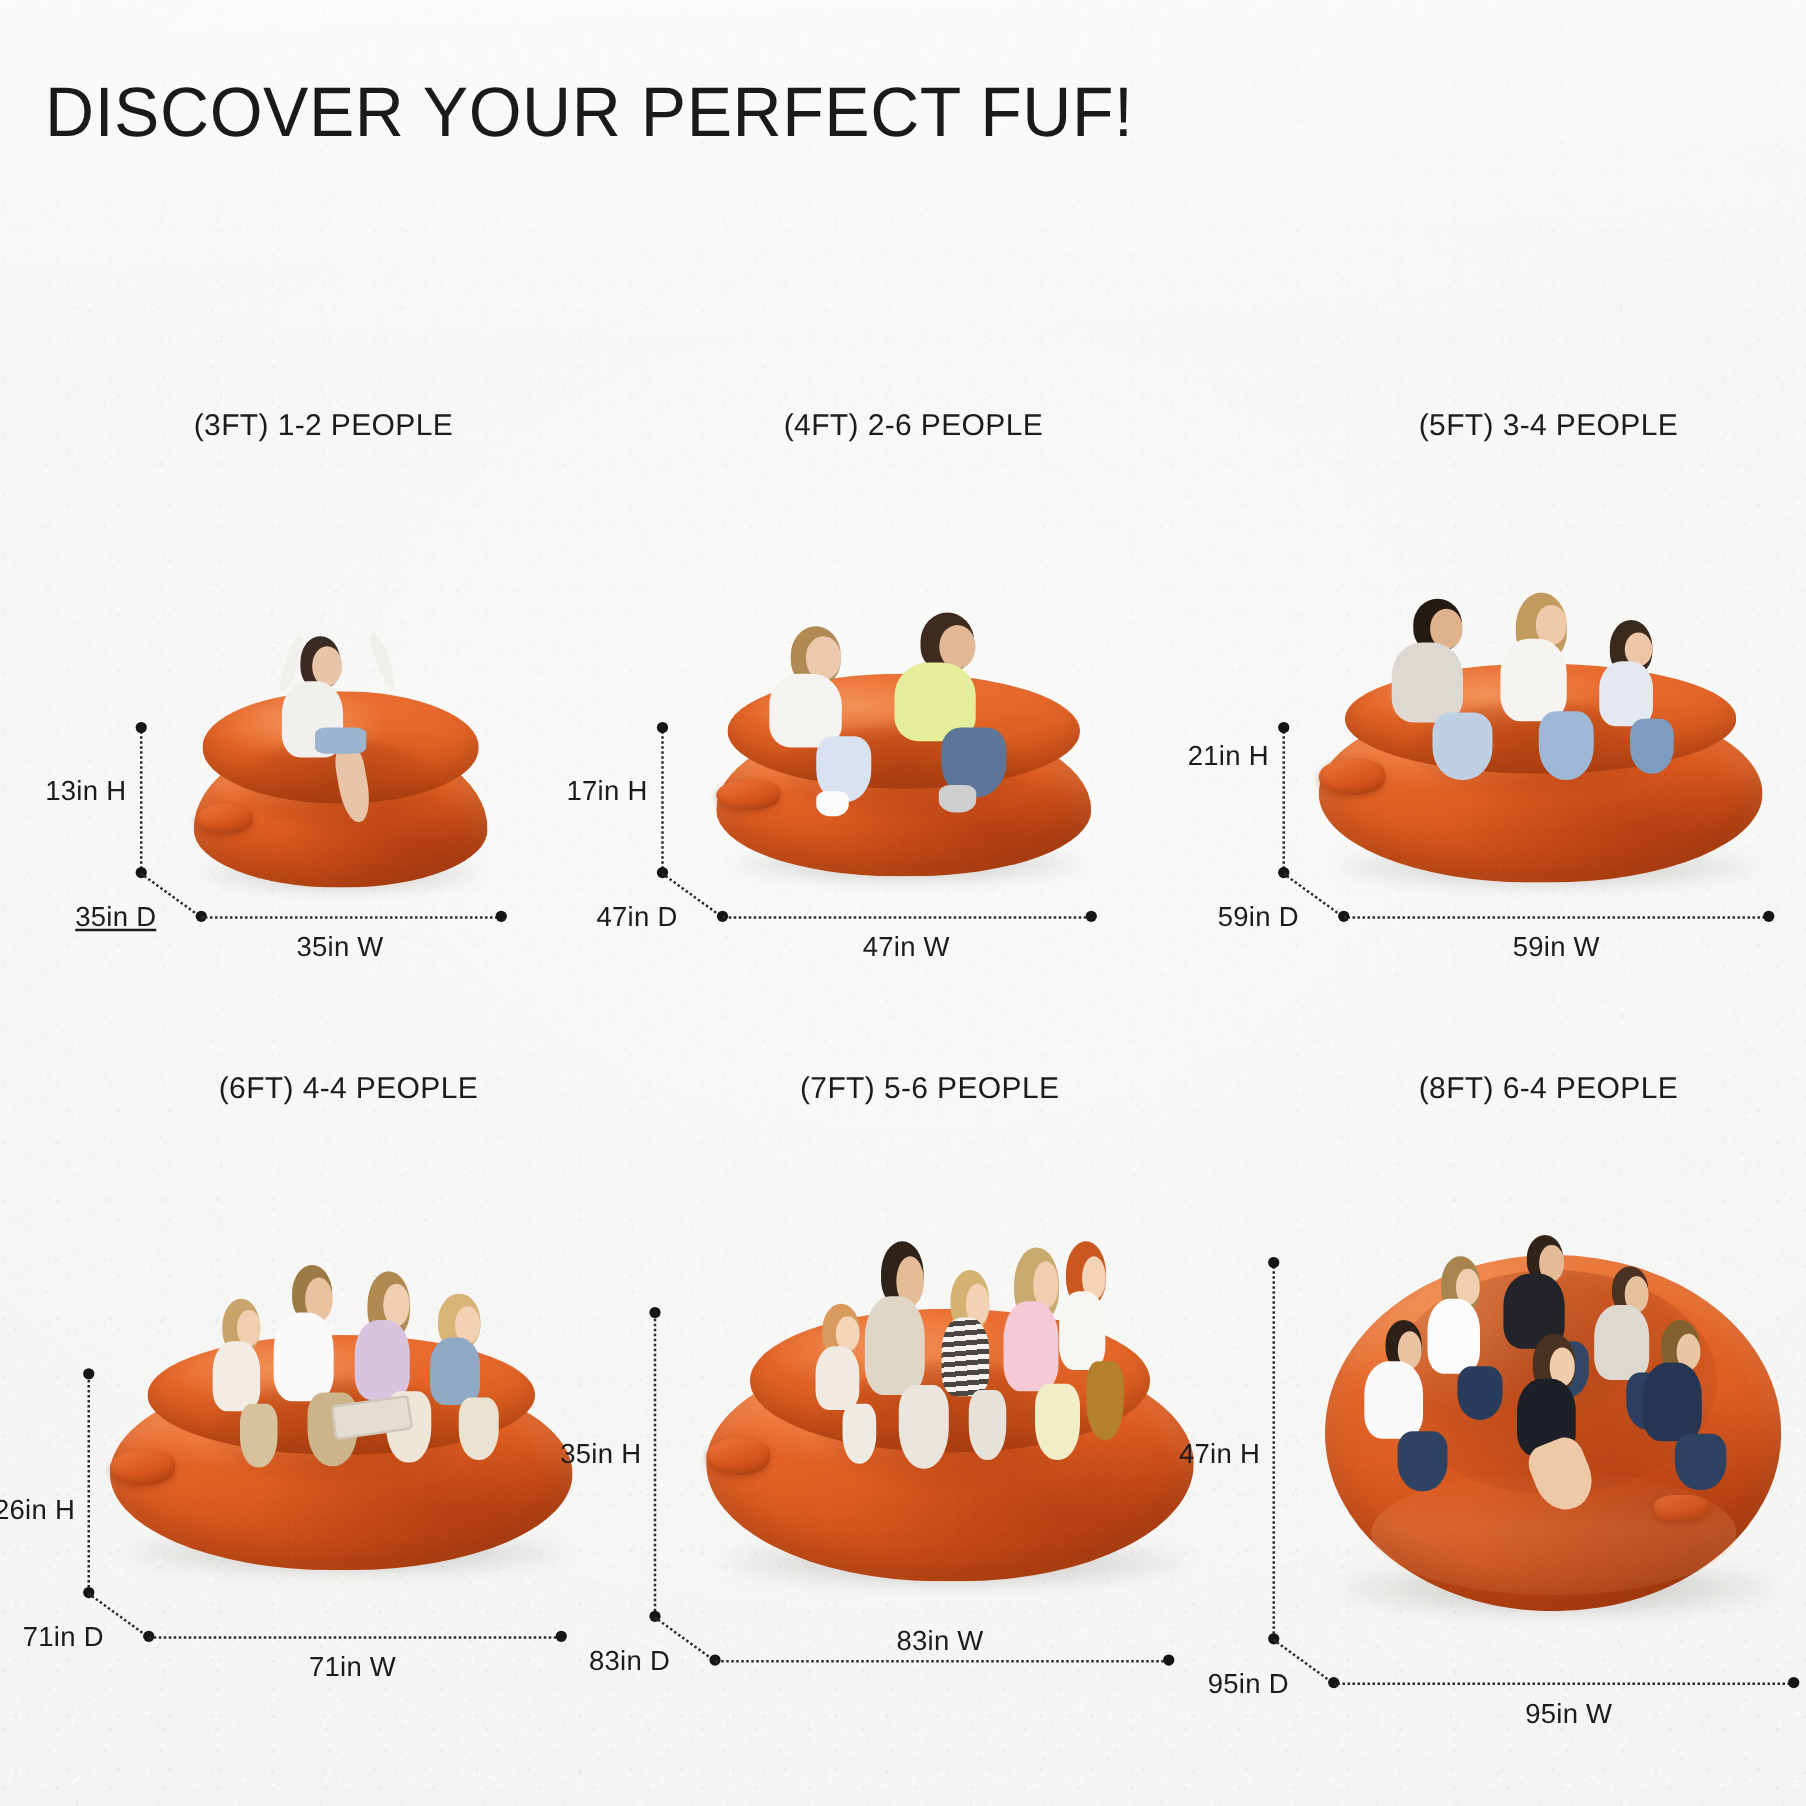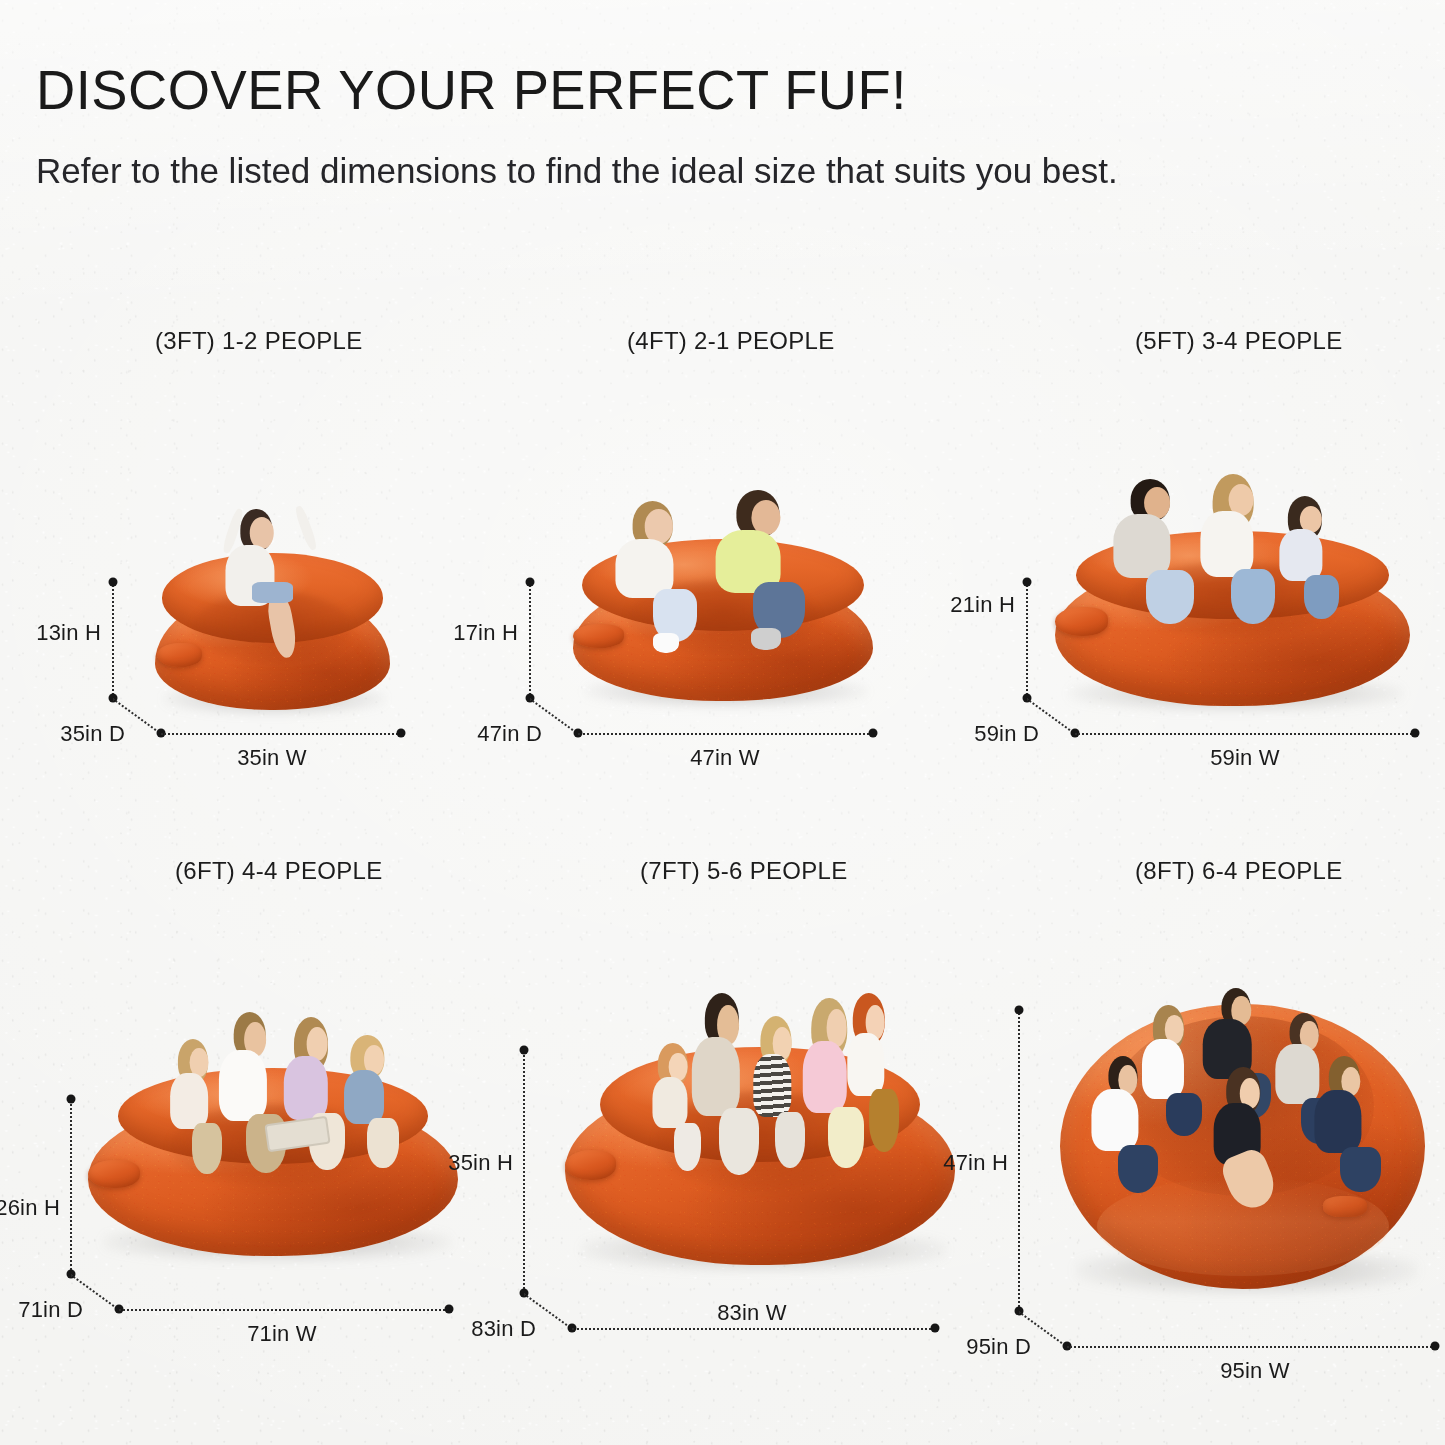--- a/index.html
+++ b/index.html
@@ -196,21 +196,20 @@
 </head>
 <body>
 
 <div id="page">
 
   <div id="bg-texture"></div>
   <div id="bg-vignette"></div>
 
   <div class="header">
     <div class="title">DISCOVER YOUR PERFECT FUF!</div>
-    <div class="subtitle">Refer to the listed dimensions to find the ideal size that suits you best.</div>
   </div>
 
   <div class="card" style="left:0;top:0;width:482px;height:840px;">
 
     <div class="card-label" style="left:155px;top:327px;">(3FT) 1-2 PEOPLE</div>
 
     <div class="stage" style="left:155px;top:553px;width:235px;height:160px;">
       <div class="bag">
         <div class="bag-shadow"></div>
         <div class="bag-body">
@@ -234,31 +233,31 @@
     </div>
 
     <div class="dim">
       <div class="dim-v" style="left:112px;top:582px;height:116px;"></div>
       <div class="dot" style="left:113px;top:582px;"></div>
       <div class="dot" style="left:113px;top:698px;"></div>
       <div class="dim-text right" style="left:101px;top:620px;">13in H</div>
 
       <div class="dim-diag" style="left:113px;top:698px;width:60px;transform:rotate(36deg);"></div>
       <div class="dot" style="left:161px;top:733px;"></div>
-      <div class="dim-text right" style="left:125px;top:721px;">35in D</div>
+      <div class="dim-text right" style="left:125px;top:721px;text-decoration:underline;">35in D</div>
 
       <div class="dim-h" style="left:161px;top:733px;width:240px;"></div>
       <div class="dot" style="left:401px;top:733px;"></div>
       <div class="dim-text center" style="left:272px;top:745px;">35in W</div>
     </div>
   </div>
 
   <div class="card" style="left:455px;top:0;width:500px;height:840px;">
 
-    <div class="card-label" style="left:172px;top:327px;">(4FT) 2-1 PEOPLE</div>
+    <div class="card-label" style="left:172px;top:327px;">(4FT) 2-6 PEOPLE</div>
 
     <div class="stage" style="left:118px;top:536px;width:300px;height:170px;">
       <div class="bag">
         <div class="bag-shadow"></div>
         <div class="bag-body" style="bottom:3%;height:74%;border-radius:50% 50% 48% 48% / 58% 58% 42% 42%;">
           <div class="bag-nap"></div>
         </div>
         <div class="bag-back" style="top:2%;height:54%;"></div>
         <div class="bag-well" style="left:18%;right:18%;top:26%;height:44%;"></div>
         <div class="bag-handle" style="left:0;top:52%;width:17%;height:14%;"></div>

